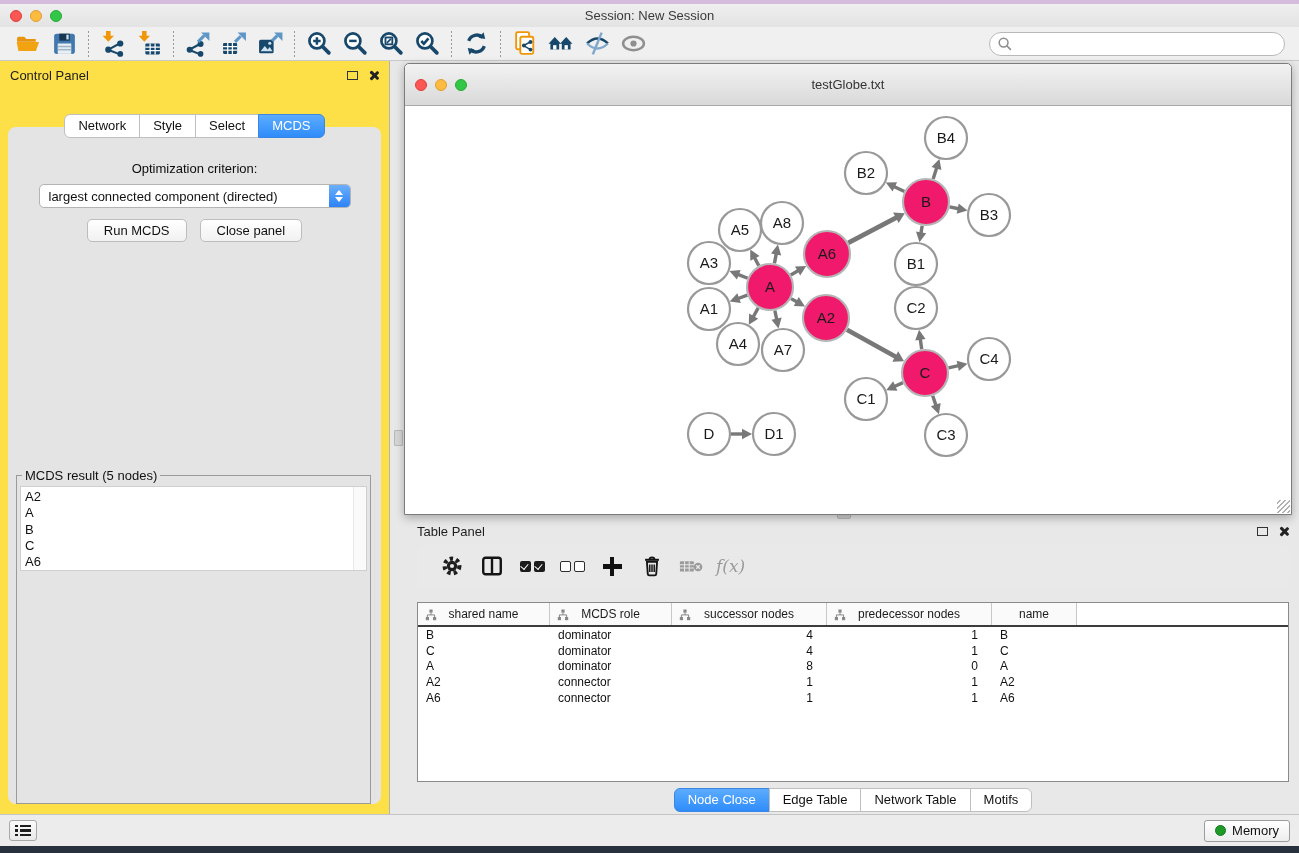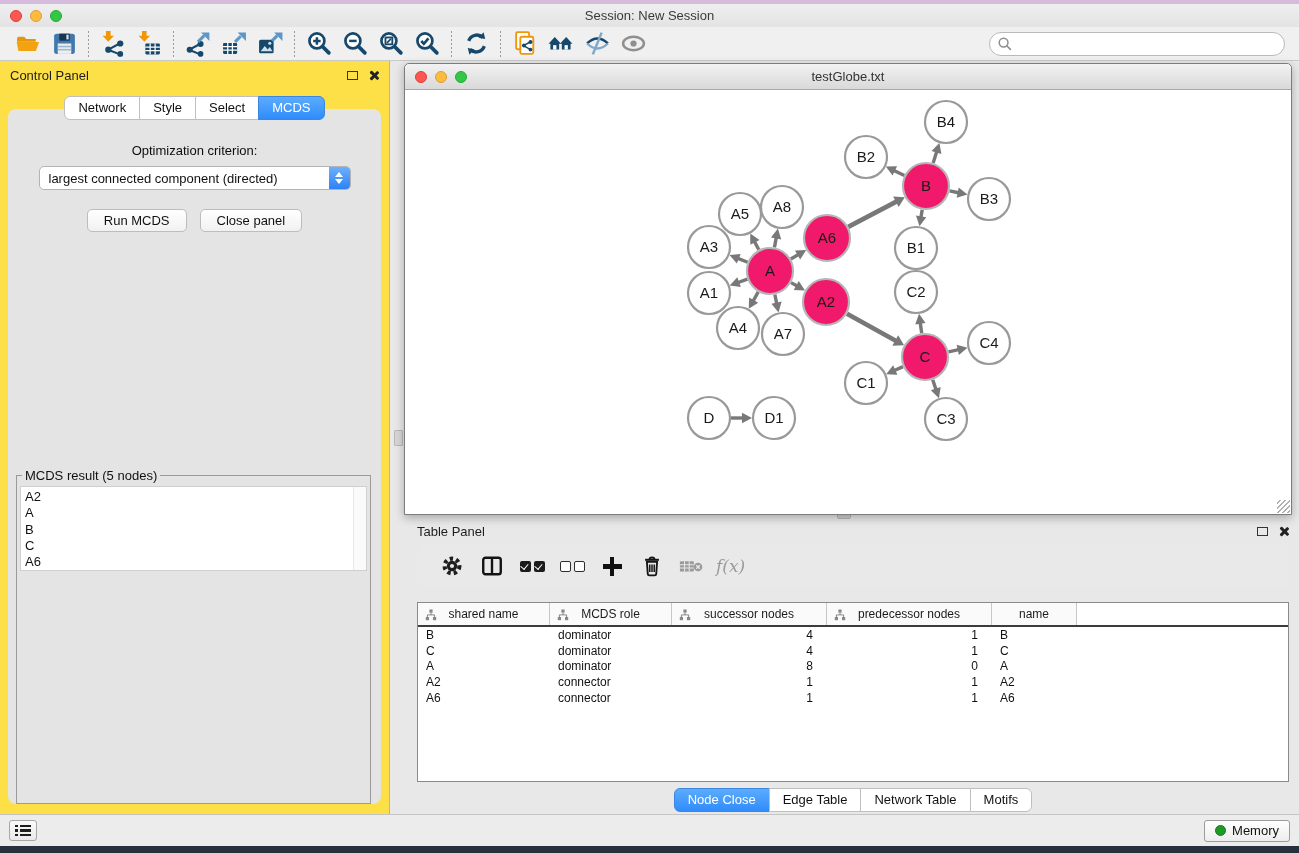--- a/index.html
+++ b/index.html
@@ -38,44 +38,44 @@
   .float-icon { width:11px; height:9px; border:1.5px solid #333; margin-right:10px; }
   .x-icon { position:relative; width:11px; height:11px; }
   .x-icon::before,.x-icon::after { content:""; position:absolute; left:4.5px; top:0; width:2.6px; height:11px; background:#222; border-radius:1px; }
   .x-icon::before { transform:rotate(45deg); } .x-icon::after { transform:rotate(-45deg); }
 
   .seg-tabs { display:flex; justify-content:center; position:relative; z-index:2; }
   .seg-tab { font-size:13px; color:#111; background:#fff; border:1px solid #bfbfbf; padding:3px 13px 4px; margin-left:-1px; cursor:default; }
   .seg-tab:first-child { border-radius:6px 0 0 6px; margin-left:0; }
   .seg-tab:last-child { border-radius:0 6px 6px 0; }
   .seg-tab.selected { background:linear-gradient(#5cacfe,#2f8cfa); border-color:#3a86e0; color:#fff; }
-  .cp-tabs { margin-top:9px; }
+  .cp-tabs { margin-top:27px; }
 
   .cp-body { flex:1; margin:-11px 8px 10px 8px; background:#e4e4e4; border-radius:8px; padding-top:26px;
              display:flex; flex-direction:column; align-items:center; min-height:0; }
   .opt-label { font-size:13px; color:#0d0d0d; margin-top:8px; }
   .dropdown { width:312px; height:24px; margin-top:8px; background:#fff; border:1px solid #b4b4b4; border-radius:5px; display:flex; align-items:center; overflow:hidden; }
   .dropdown-value { flex:1; font-size:13px; color:#111; padding-left:9px; white-space:nowrap; }
   .dropdown-stepper { width:21px; height:24px; background:linear-gradient(#6fb2fc,#2a80f7); display:flex; flex-direction:column; align-items:center; justify-content:center; gap:2px; border-radius:0 4px 4px 0; }
   .chev-up { width:0; height:0; border-left:4px solid transparent; border-right:4px solid transparent; border-bottom:5px solid #fff; }
   .chev-down { width:0; height:0; border-left:4px solid transparent; border-right:4px solid transparent; border-top:5px solid #fff; }
   .cp-buttons { display:flex; gap:13px; margin-top:11px; }
-  .mac-btn { height:23px; padding:0 16px; font-size:13px; color:#111; background:linear-gradient(#ffffff,#f1f1f1); border:1px solid #bdbdbd; border-radius:5px; font-family:"Liberation Sans",sans-serif;margin-top:8px; }
+  .mac-btn { height:23px; padding:0 16px; font-size:13px; color:#111; background:linear-gradient(#ffffff,#f1f1f1); border:1px solid #bdbdbd; border-radius:5px; font-family:"Liberation Sans",sans-serif; }
   .cp-spacer { flex:1; }
   .result-group { align-self:stretch; margin:0 10px 0 8px; height:336px; border:1px solid #9a9a9a; padding:3px; display:flex; flex-direction:column; }
   .result-group legend { font-size:13px; color:#111; padding:0 3px; margin-left:2px; }
   .result-list { flex:1; background:#fff; border:1px solid #cfcfcf; position:relative; overflow:hidden; padding:2px 14px 0 4px; }
   .list-item { font-size:13px; color:#111; line-height:16.3px; }
   .result-scroll { position:absolute; right:0; top:0; bottom:0; width:13px; background:#fafafa; border-left:1px solid #e8e8e8; }
 
   
   .right { flex:1; position:relative; background:#e8e8e8; min-width:0; }
 
   .net-window { position:absolute; left:14px; top:2px; width:888px; height:452px; border:1px solid #7c7c7c; border-radius:5px 5px 0 0; background:#fff; box-shadow:0 3px 10px rgba(0,0,0,.28); display:flex; flex-direction:column; }
-  .nw-titlebar { height:26px; background:linear-gradient(#f2f2f2,#d9d9d9); border-bottom:1px solid #a9a9a9; border-radius:5px 5px 0 0; display:flex; align-items:center; position:relative; }
+  .nw-titlebar { height:42px; background:linear-gradient(#f2f2f2,#d9d9d9); border-bottom:1px solid #a9a9a9; border-radius:5px 5px 0 0; display:flex; align-items:center; position:relative; }
   .nw-title { position:absolute; left:0; right:0; text-align:center; font-size:13px; color:#333; }
   .nw-content { flex:1; position:relative; background:#fff; }
   .nw-content svg { position:absolute; inset:0; }
   .resize-grip { position:absolute; right:1px; bottom:1px; width:13px; height:13px;
                  background:repeating-linear-gradient(135deg, transparent 0 2px, #b0b0b0 2px 3.5px); }
   .left-grip { position:absolute; left:4px; top:369px; width:9px; height:16px; background:#d6d6d6; border:1px solid #b8b8b8; border-radius:1px; }
   .bottom-grip { position:absolute; left:447px; top:450px; width:14px; height:8px; background:#d0d0d0; border:1px solid #b8b8b8; border-radius:2px; }
 
   
   .table-panel { position:absolute; left:15px; right:2px; top:459px; bottom:2px; display:flex; flex-direction:column; padding:0 8px 0 12px; }

